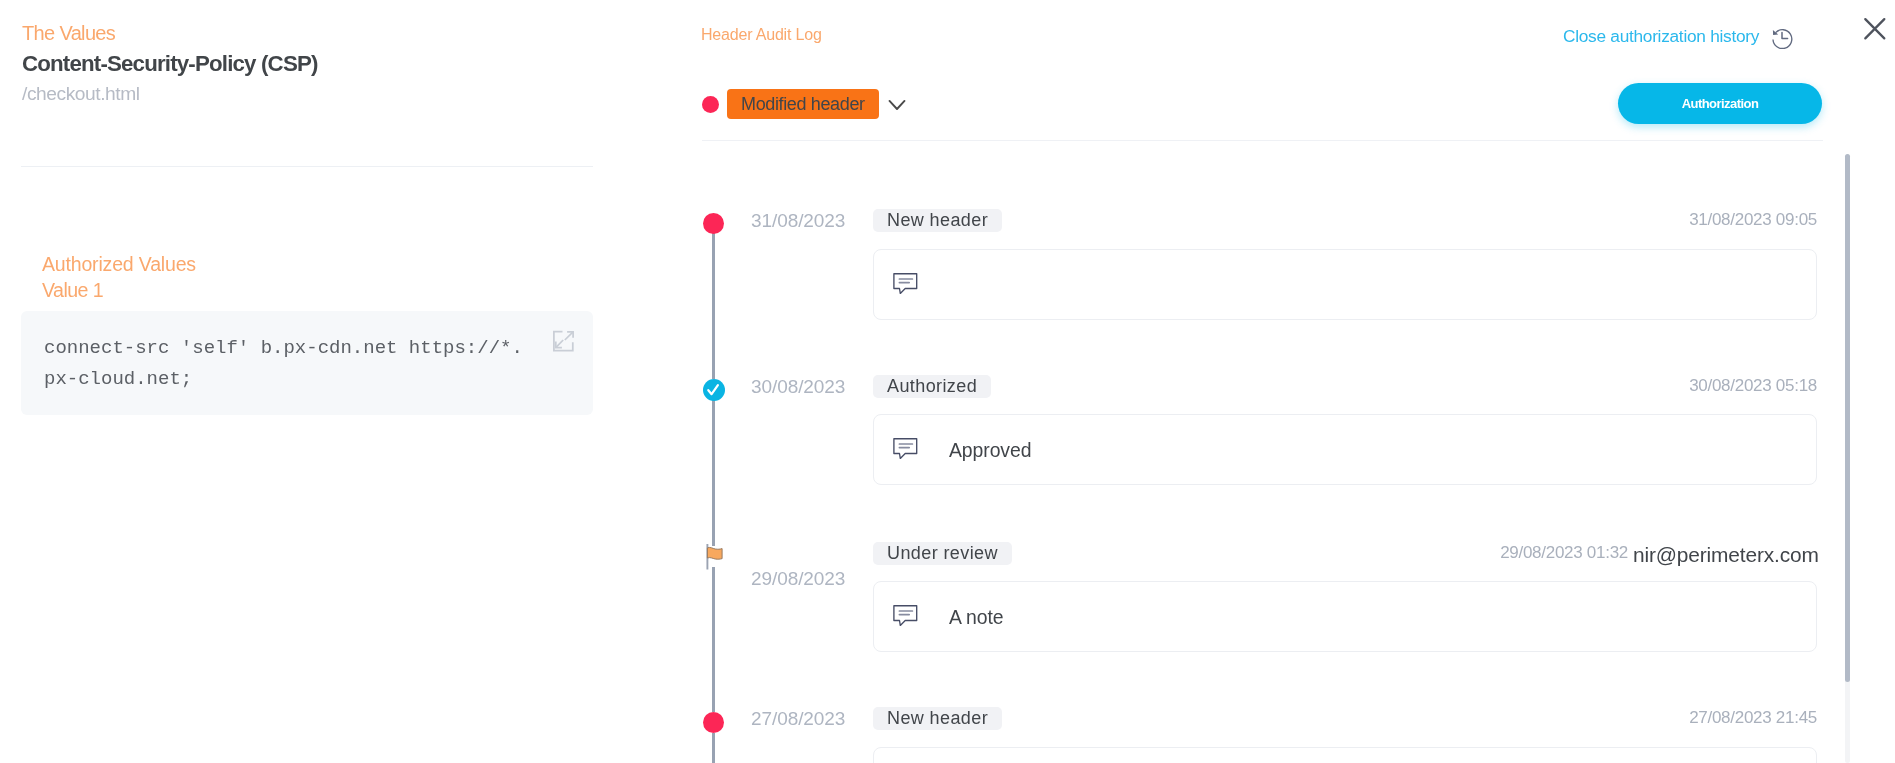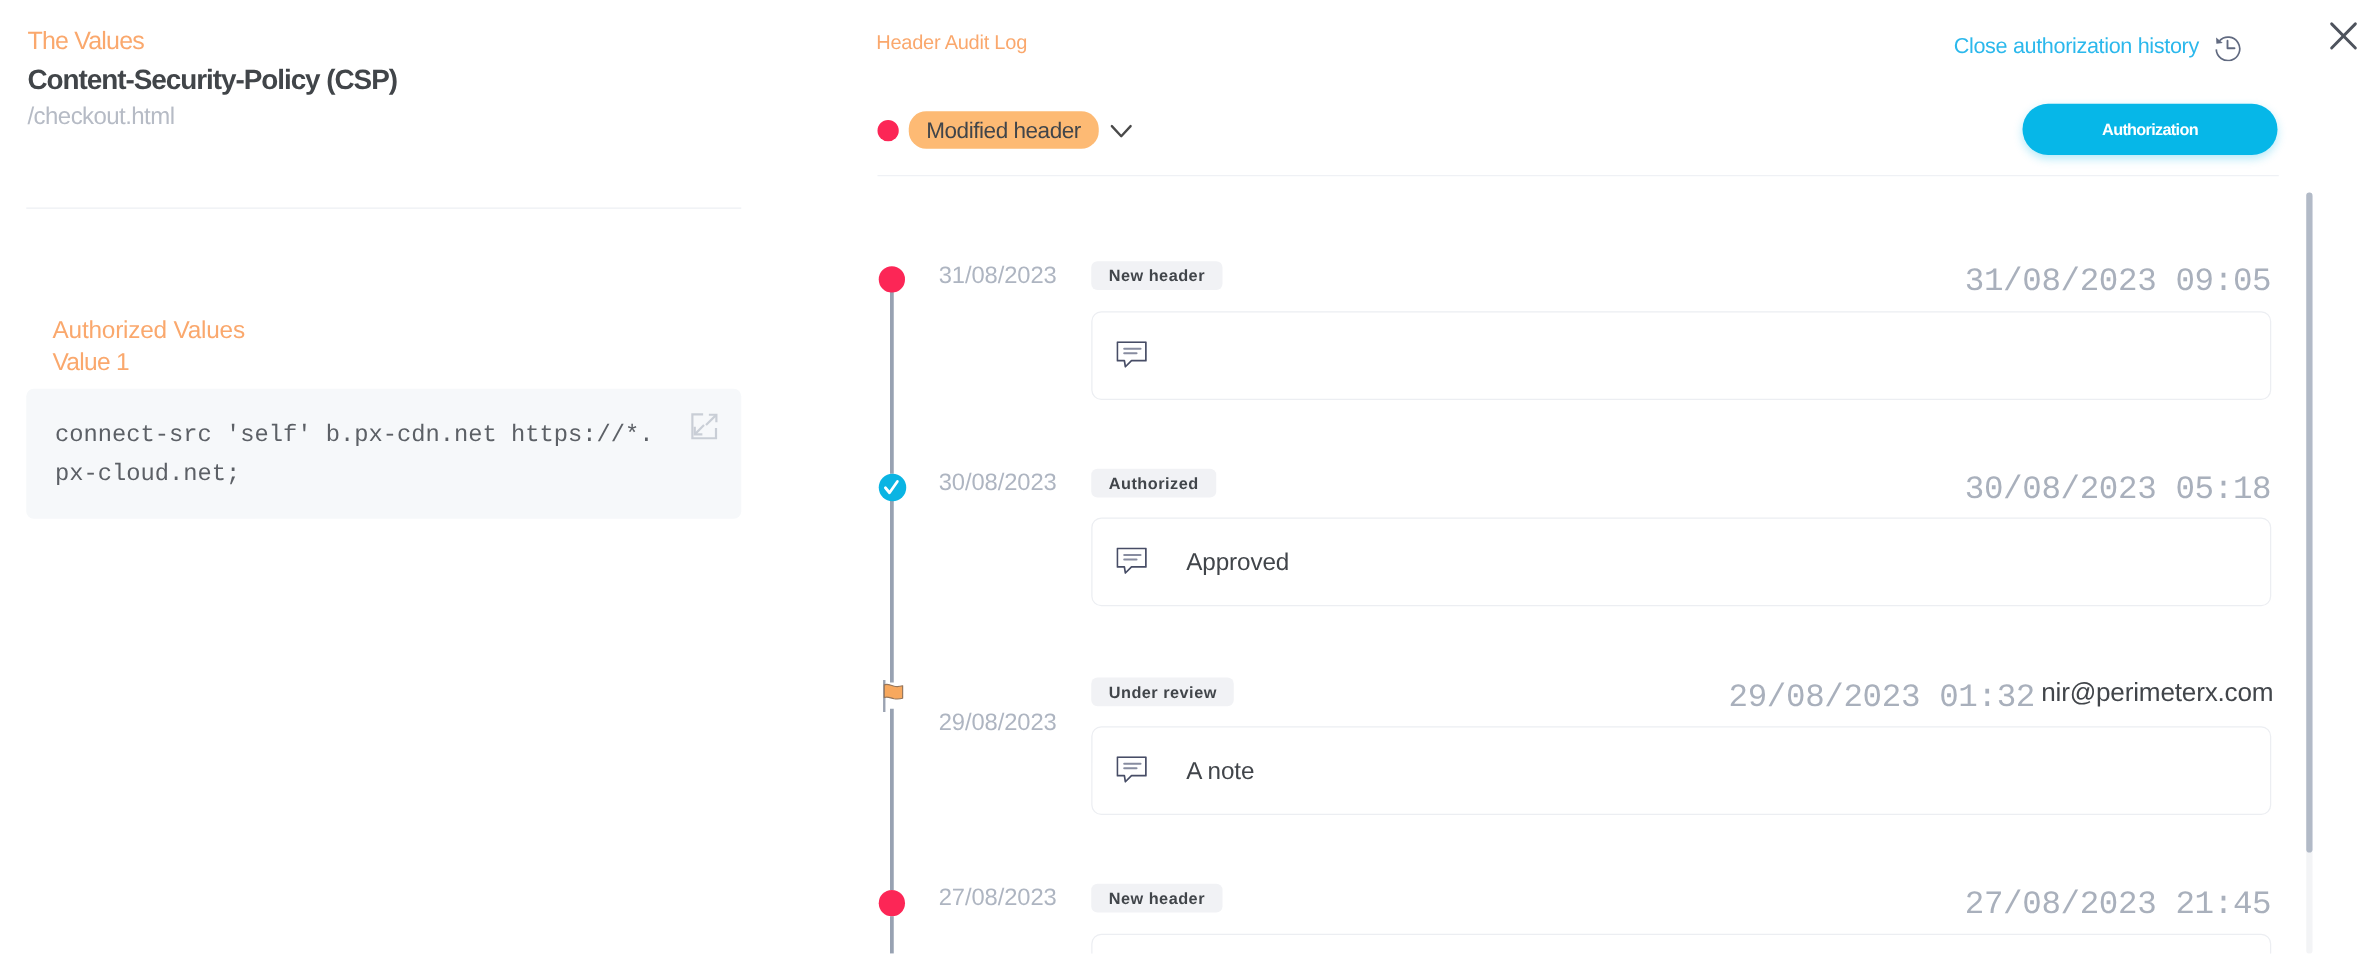--- a/index.html
+++ b/index.html
@@ -20,41 +20,41 @@
      font-size:19px; line-height:31px; color:#5c6066; letter-spacing:0px; word-break:break-all; }
   .expand-btn { position:absolute; left:551px; top:329px; width:24px; height:24px; }
 
   
   .r-title { position:absolute; left:701px; top:26px; font-size:16px; color:#faa86d; letter-spacing:-0.19px; }
   .close-hist { position:absolute; left:1563px; top:26px; letter-spacing:-0.28px; font-size:17.3px; color:#2bb8ec; white-space:nowrap; cursor:pointer; }
   .hist-icon { position:absolute; left:1771px; top:27px; width:22px; height:22px; cursor:pointer; }
   .close-x { position:absolute; left:1862px; top:16px; width:26px; height:26px; cursor:pointer; }
 
   .status-dot { position:absolute; left:702px; top:96px; width:17px; height:17px; border-radius:50%; background:#fc2656; }
-  .status-pill { position:absolute; left:727px; top:89px; height:30px; background:#fdba74; border-radius:14px;
+  .status-pill { position:absolute; left:727px; top:89px; height:30px; background:#f97316; border-radius:4px;
      padding:0 14px; letter-spacing:-0.36px; font-size:18.0px; color:#41454a; display:flex; align-items:center; }
   .chev { position:absolute; left:886px; top:94px; width:22px; height:22px; cursor:pointer; }
 
   .auth-btn { position:absolute; left:1618px; top:83px; width:204px; height:41px; background:#06b7e8;
      border-radius:21px; color:#ffffff; font-size:13px; letter-spacing:-0.55px; font-weight:bold; display:flex; align-items:center;
      justify-content:center; cursor:pointer; border:none; font-family:Liberation Sans, sans-serif;
      box-shadow:0 3px 8px rgba(6,183,232,0.30); }
 
   .divider-r { position:absolute; left:702px; top:140px; width:1121px; height:1px; background:#eff1f5; }
 
   
   .tl-line { position:absolute; left:712px; width:2.6px; background:#98a2b2; }
   .dot-red { position:absolute; left:703px; width:21px; height:21px; border-radius:50%; background:#fc2656; }
   .dot-check { position:absolute; left:703px; width:22px; height:22px; border-radius:50%; background:#0ab4e3;
      display:flex; align-items:center; justify-content:center; }
   .marker-flag { position:absolute; left:705px; width:22px; height:26px; }
   .ev-date { position:absolute; left:751px; letter-spacing:-0.08px; font-size:19.0px; color:#aeb5c1; }
   .ev-badge { position:absolute; left:873px; height:23px; background:#f1f2f5; border-radius:5px; padding:0 14px;
-     letter-spacing:0.4px; font-size:13px; color:#41454a; white-space:nowrap; display:flex; align-items:center;font-weight:bold; }
-  .ev-ts { position:absolute; letter-spacing:-0.28px; font-size:26px; color:#a9b0bc; text-align:center; white-space:nowrap;font-family:Liberation Mono, monospace; }
+     letter-spacing:0.4px; font-size:18px; color:#41454a; white-space:nowrap; display:flex; align-items:center; }
+  .ev-ts { position:absolute; letter-spacing:-0.28px; font-size:17px; color:#a9b0bc; text-align:center; white-space:nowrap; }
   .ev-user { position:absolute; letter-spacing:-0.15px; font-size:20.9px; color:#41454a; white-space:nowrap; }
   .ev-card { position:absolute; left:873px; width:944px; height:71px; border:1px solid #eceef2; border-radius:8px; background:#fff; }
   .ev-card-icon { position:absolute; left:893px; width:26px; height:22px; }
   .ev-card-text { position:absolute; left:949px; letter-spacing:-0.08px; font-size:19.4px; color:#41454a; }
 
   .ev-row { position:absolute; left:0; top:0; width:1895px; height:763px; pointer-events:none; }
   .ev-row > * { pointer-events:auto; }
 
   
   .sb-track { position:absolute; left:1845px; top:154px; width:5px; height:609px; background:#f3f4f6; border-radius:3px; }

